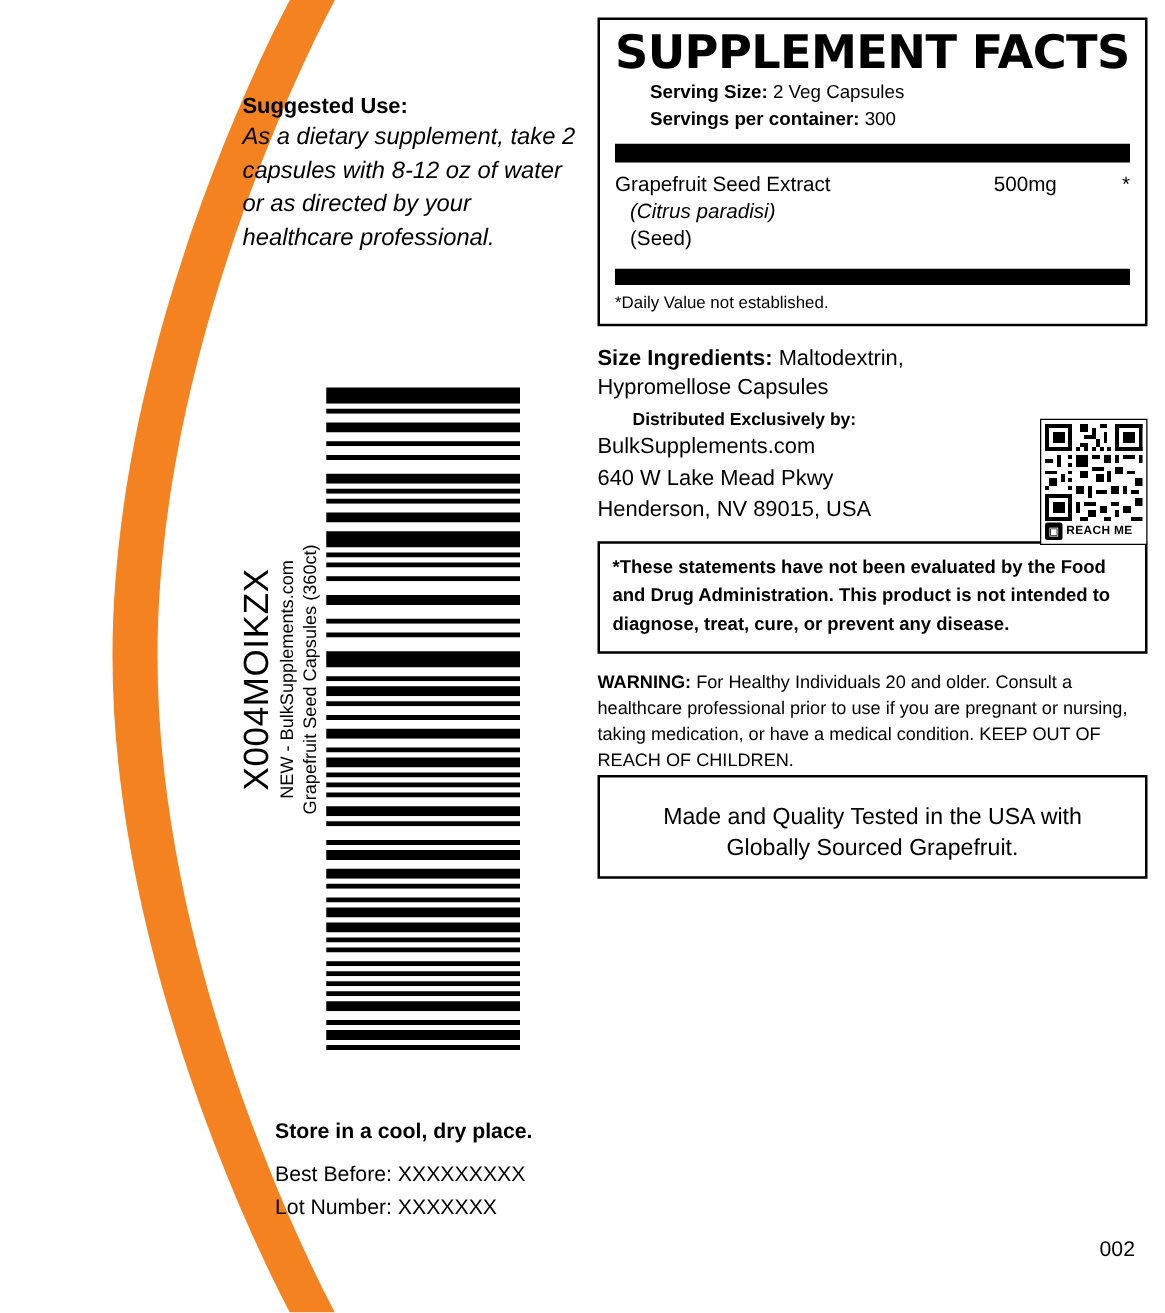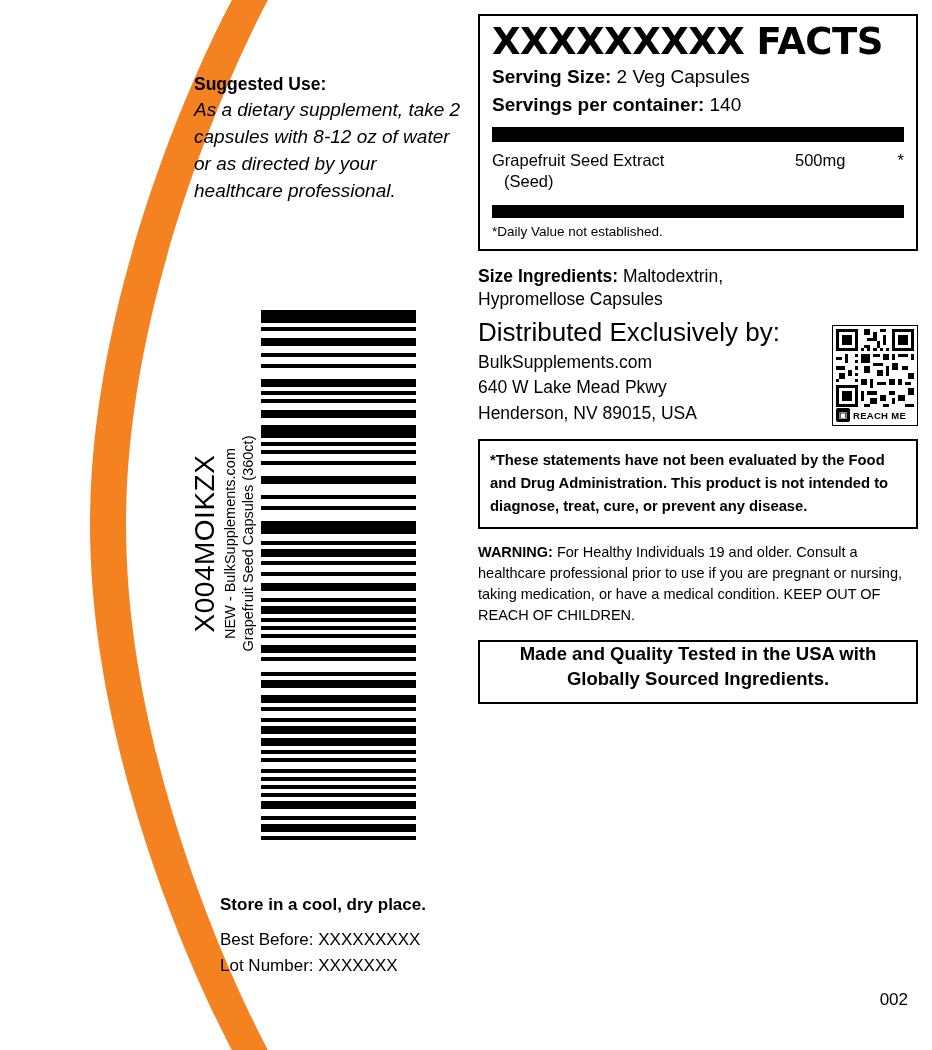--- a/index.html
+++ b/index.html
@@ -122,22 +122,23 @@
   }
   #supp-title {
     font-family: "DejaVu Sans", sans-serif;
     font-weight: bold;
     font-size: 37px;
     letter-spacing: -0.5px;
     line-height: 1.1;
     white-space: nowrap;
   }
   .serving-line {
-    font-size: 19px;
+    font-size: 15px;
     line-height: 1.5;
+    margin-left: 28px;
   }
   .serving-line b { font-weight: bold; }
   .thick-rule { height: 13px; background: #000; margin-top: 7px; }
   .amount-row {
     display: flex;
     justify-content: space-between;
     align-items: baseline;
     font-weight: bold;
     font-size: 17px;
     padding: 6px 0 4px 0;
@@ -165,24 +166,25 @@
     margin-top: 14px;
     position: relative;
   }
   #other-ing {
     font-size: 17.5px;
     line-height: 1.33;
     width: 330px;
   }
   #other-ing b { font-weight: bold; }
   #dist-head {
-    font-weight: normal;
-    font-size: 26px;
+    font-weight: bold;
+    font-size: 14px;
     margin-top: 4px;
     line-height: 1.3;
+    margin-left: 28px;
   }
   #dist-lines {
     font-size: 17.5px;
     line-height: 1.48;
   }
   #qr-wrap {
     position: absolute;
     right: 0;
     top: 60px;
     width: 86px;
@@ -225,25 +227,24 @@
   #warning {
     margin-top: 13px;
     font-size: 14.5px;
     line-height: 1.45;
     width: 425px;
   }
   #warning b { font-weight: bold; margin-top: 20px; }
 
   
   #usa-box {
-    margin-top: 14px;
     border: 2.5px solid #000;
-    padding: 0 10px 10px 10px;
+    padding: 19px 10px 10px 10px;
     text-align: center;
-    font-weight: bold;
+    font-weight: normal;
     font-size: 18.5px;
     line-height: 1.35;
   }
 
   #page-num {
     position: absolute;
     right: 24px;
     bottom: 40px;
     font-size: 17px;
   }
@@ -366,38 +367,39 @@
   <div id="store-block">
     <div class="store-line">Store in a cool, dry place.</div>
     <div class="lot-line">Best Before: XXXXXXXXX</div>
     <div class="lot-line">Lot Number: XXXXXXX</div>
   </div>
 </div>
 
 <div id="right-col">
 
   <div id="supp-facts">
-    <div id="supp-title">XXXXXXXXX FACTS</div>
+    <div id="supp-title">SUPPLEMENT FACTS</div>
 
     <div class="serving-line">
       <b>Serving Size:</b>
       <span>2 Veg Capsules</span>
     </div>
     <div class="serving-line">
       <b>Servings per container:</b>
-      <span>140</span>
+      <span>300</span>
     </div>
 
     <div class="thick-rule"></div>
 
     <div class="thin-rule"></div>
 
     <div class="nutrient-row">
       <span class="nutrient-name">
         <span>Grapefruit Seed Extract</span>
+        <span class="italic">(Citrus paradisi)</span>
         <span class="paren">(Seed)</span>
       </span>
       <span class="nutrient-amt">500mg</span>
       <span class="nutrient-dv">*</span>
     </div>
 
     <div class="thick-rule-2"></div>
     <div class="footnote">*Daily Value not established.</div>
   </div>
 
@@ -495,22 +497,22 @@
       <div id="qr-caption">
         <span class="badge">▣</span>
         <span class="txt">REACH ME</span>
       </div>
     </div>
   </div>
 
   <div id="disclaimer">*These statements have not been evaluated by the Food and Drug Administration. This product is not intended to diagnose, treat, cure, or prevent any disease.</div>
 
   <div id="warning">
-    <b>WARNING:</b><span> For Healthy Individuals 19 and older. Consult a healthcare professional prior to use if you are pregnant or nursing, taking medication, or have a medical condition. KEEP OUT OF REACH OF CHILDREN.</span>
+    <b>WARNING:</b><span> For Healthy Individuals 20 and older. Consult a healthcare professional prior to use if you are pregnant or nursing, taking medication, or have a medical condition. KEEP OUT OF REACH OF CHILDREN.</span>
   </div>
 
   <div id="usa-box">
     <div>Made and Quality Tested in the USA with</div>
-    <div>Globally Sourced Ingredients.</div>
+    <div>Globally Sourced Grapefruit.</div>
   </div>
 </div>
 
 <div id="page-num">002</div>
 
 </body></html>

